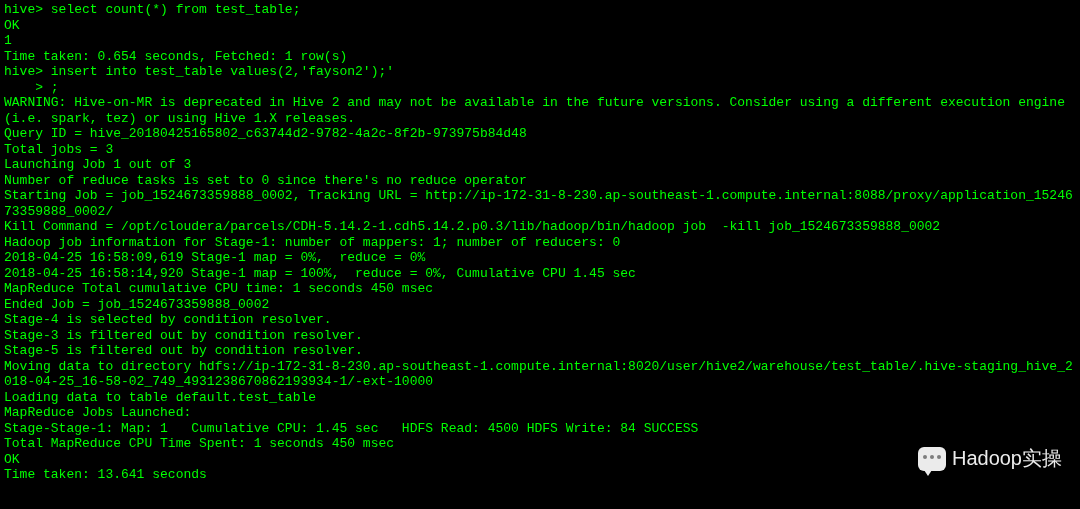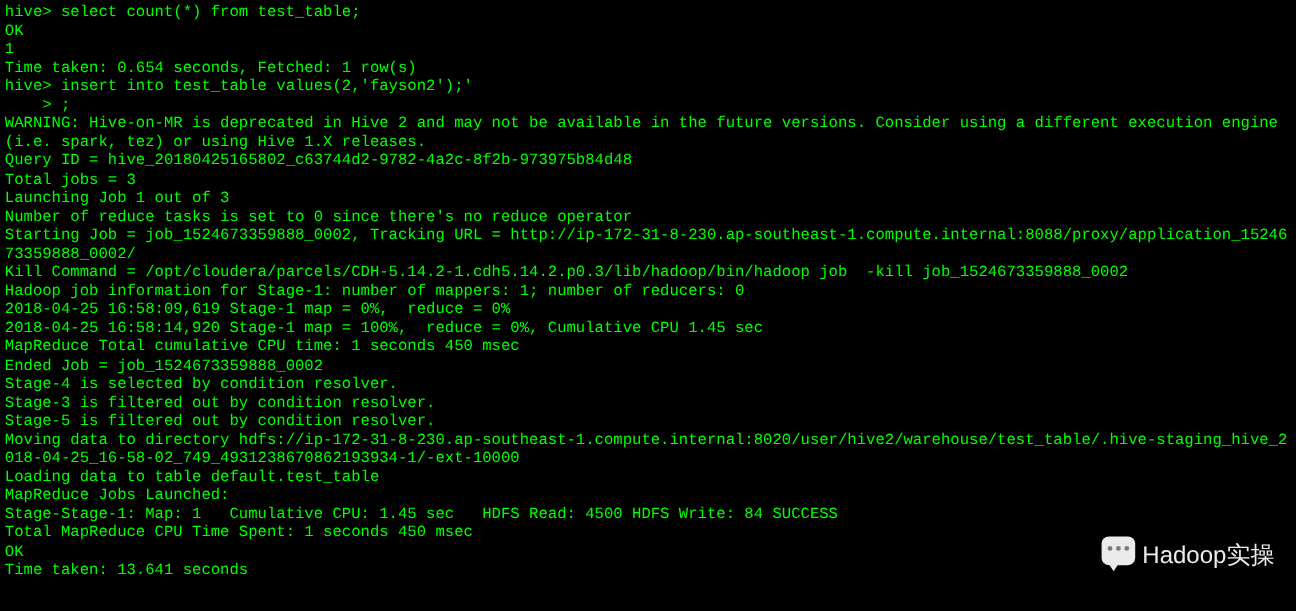--- a/index.html
+++ b/index.html
@@ -21,21 +21,21 @@
     word-break: break-all;
   }
   .line {
     display: block;
   }
   .watermark {
     position: absolute;
     right: 18px;
     bottom: 38px;
     display: flex;
-    align-items: flex-end;
+    align-items: center;
     gap: 6px;
     opacity: 0.92;
     pointer-events: none;
   }
   .watermark .bubble {
     width: 28px;
     height: 24px;
     background: #fff;
     border-radius: 6px;
     position: relative;

